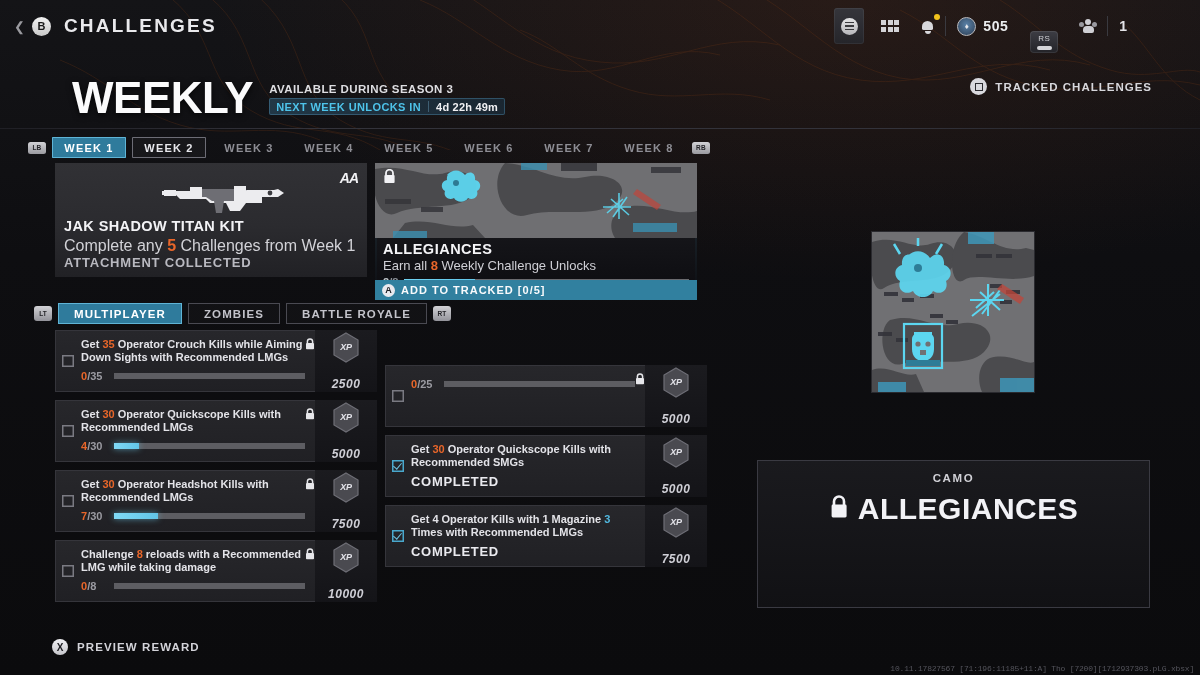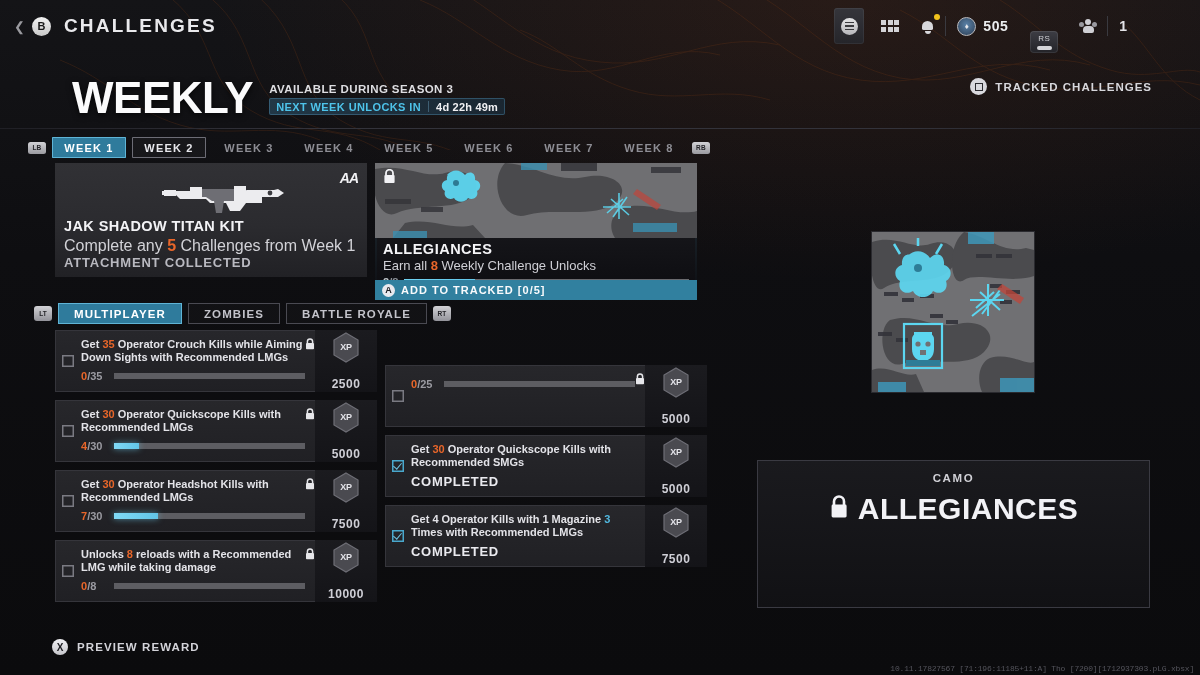--- a/index.html
+++ b/index.html
@@ -188,21 +188,21 @@
   .chal-text b { color:#e8662a; }
   .chal-text b.blue { color:#51b9e0; }
   .chal-prog { display:flex; align-items:center; gap:7px; margin-top:5px; padding-right:4px; }
   .cp-val { font-size:11px; font-weight:bold; color:#e8662a; min-width:26px; }
   .cp-val i { color:#9b9ba2; font-style:normal; }
   .cbar { flex:1; height:6px; background:#5d5d62; position:relative; }
   .cbar span { display:block; height:100%; background:linear-gradient(90deg,#7fd9f6,#62c5e8);
     box-shadow:0 0 6px rgba(110,205,238,.6); }
   .completed { font-size:13px; font-weight:bold; letter-spacing:.7px; color:#eaeaef; margin-top:4px; }
   .xp-box { width:62px; background:linear-gradient(180deg,#1b1b1f,#141418);
-    display:flex; flex-direction:column; align-items:center; justify-content:center; gap:14px; position:relative; }
+    display:flex; flex-direction:column; align-items:center; justify-content:center; gap:14px; position:relative;font-style:italic; }
   .xp-lock { position:absolute; left:-10px; top:6px; }
   .hex { width:28px; height:31px; position:relative; display:flex; align-items:center; justify-content:center; }
   .hex svg { position:absolute; inset:0; }
   .hex b { position:relative; font-size:9px; font-weight:bold; color:#e4e4ea; letter-spacing:-.3px; z-index:2; }
   .xp-val { font-size:12px; font-weight:bold; color:#cfcfd6; letter-spacing:.5px; }
 
   
   .preview-img {
     position:absolute; left:872px; top:232px; width:162px; height:160px;
     background:#6e6e71; overflow:hidden; box-shadow:0 0 0 1px #2a2a2f;
@@ -507,21 +507,21 @@
             </span>
           <span class="xp-val">7500</span>
         </div>
       </div>
 
       <div class="chal">
         <div class="chk-wrap">
             <span class="chk"></span>
           </div>
         <div class="chal-main">
-          <div class="chal-text"><span>Unlocks </span><b>8</b><span> reloads with a Recommended LMG while taking damage</span></div>
+          <div class="chal-text"><span>Challenge </span><b>8</b><span> reloads with a Recommended LMG while taking damage</span></div>
           <div class="chal-prog">
             <span class="cp-val"><span>0</span><i>/8</i></span>
             <span class="cbar">
                 <span style="width:0%"></span>
               </span>
           </div>
         </div>
         <div class="xp-box">
           <span class="xp-lock"><svg width="10" height="12" viewBox="0 0 10 12">
                 <path d="M2.4,5 V3.6 a2.6,2.6 0 0 1 5.2,0 V5" stroke="#e6e6ea" stroke-width="1.5" fill="none"></path>

